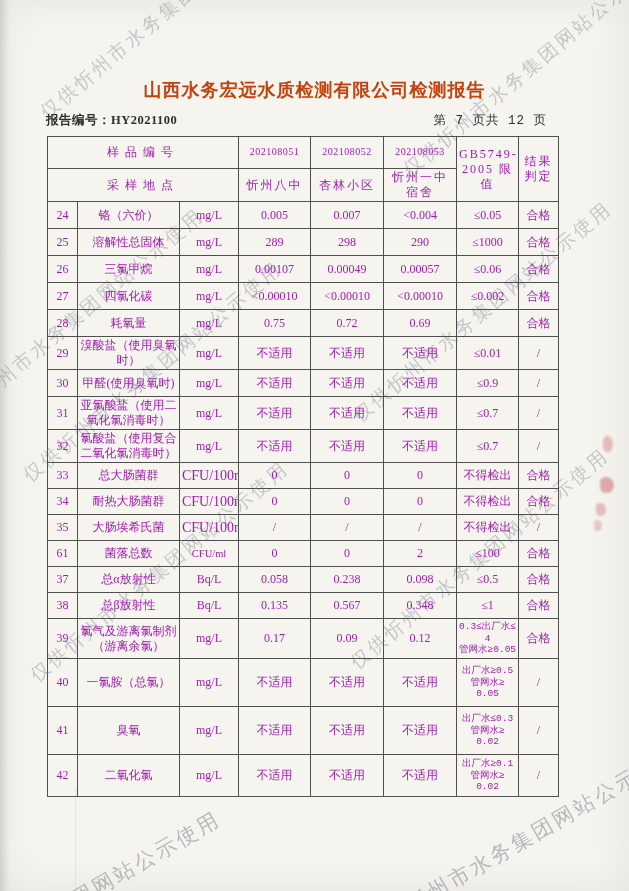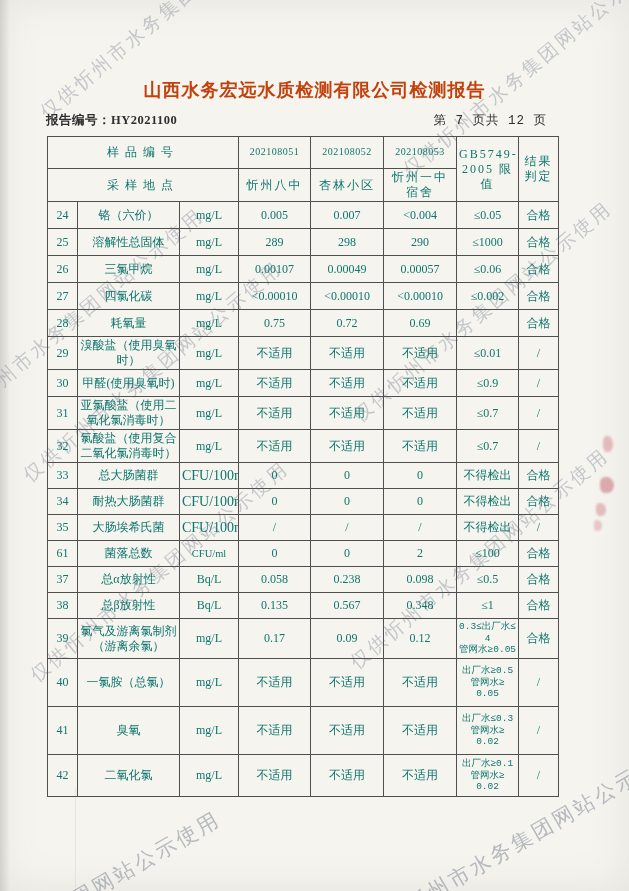--- a/index.html
+++ b/index.html
@@ -31,21 +31,21 @@
   .meta-row{position:absolute;left:0;top:112px;width:100%;height:18px;font-size:12.5px;}
   .report-no{position:absolute;left:46px;top:0;letter-spacing:0.5px;font-weight:bold;}
   .page-indicator{position:absolute;right:82px;top:0;letter-spacing:1px;font-family:Liberation Mono, monospace;}
 
   table.results{
     position:absolute;left:47px;top:136px;
     width:511px;
     border-collapse:collapse;
     table-layout:fixed;
     font-size:12px;
-    color:#0f766e;
+    color:#a21caf;
   }
   table.results td{
     border:1px solid #4f4f4f;
     text-align:center;
     vertical-align:middle;
     padding:1px 2px;
     line-height:1.25;
     overflow:hidden;
   }
   col.w-no{width:30px}col.w-name{width:102px}col.w-unit{width:59px}

